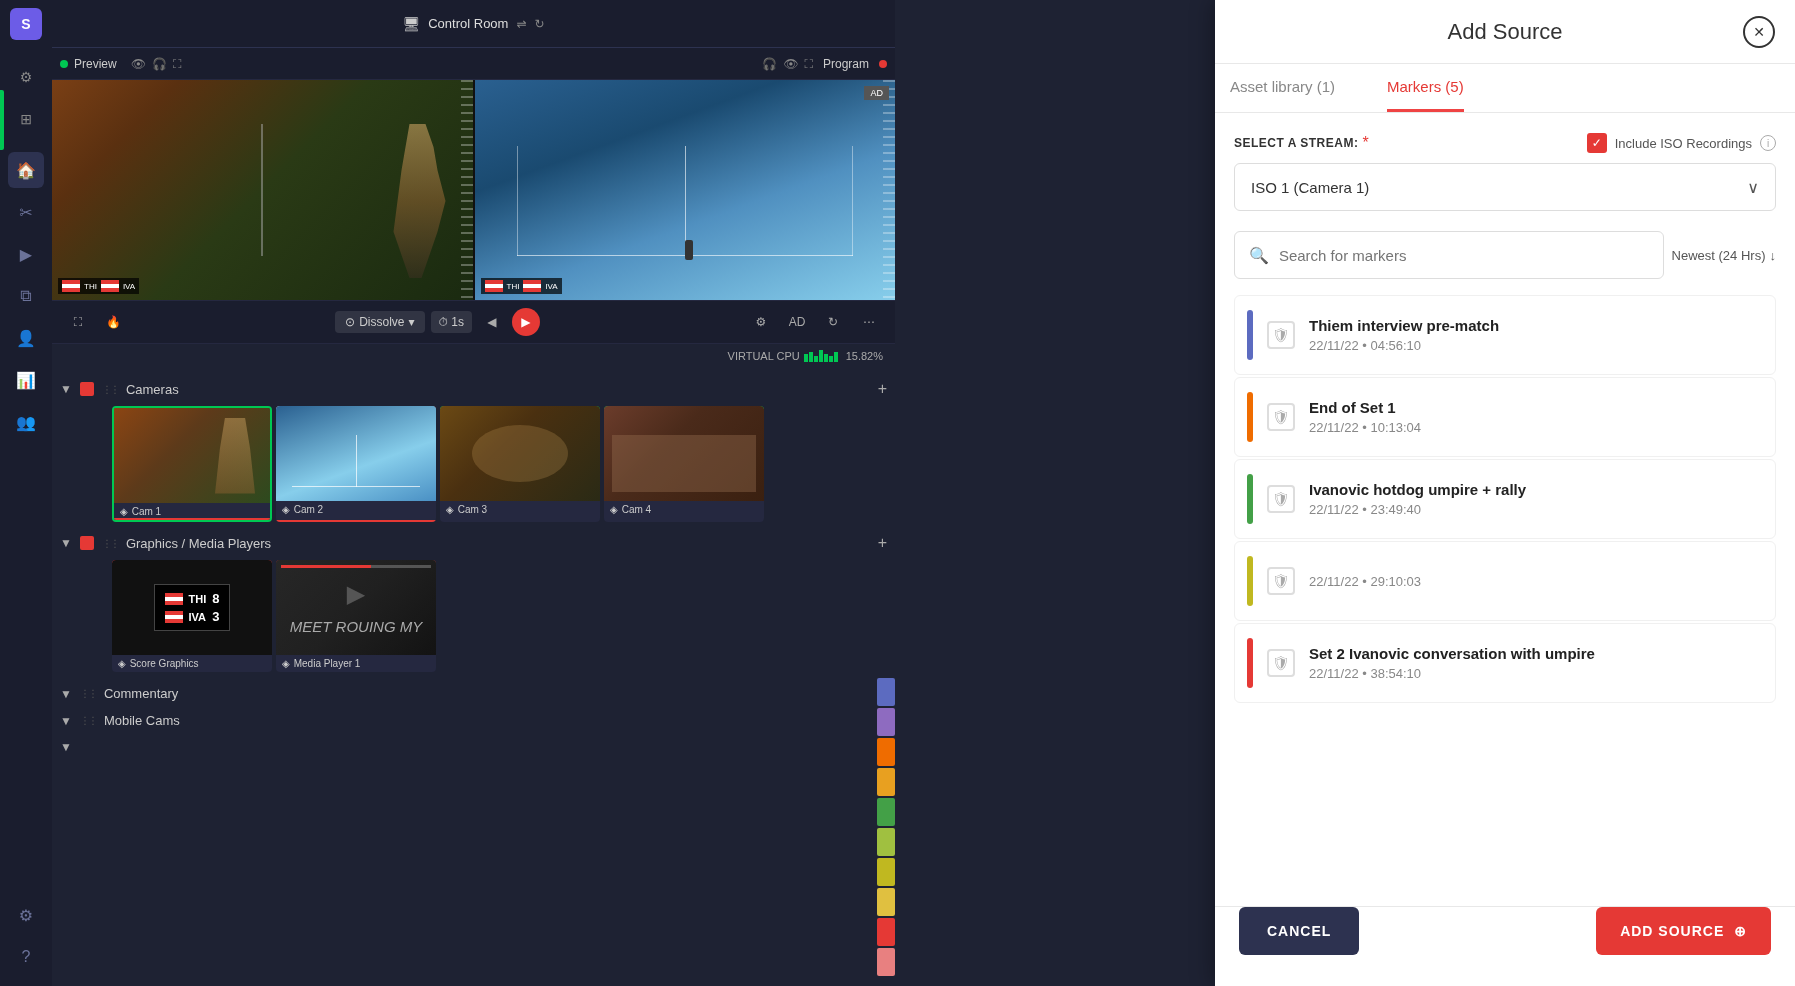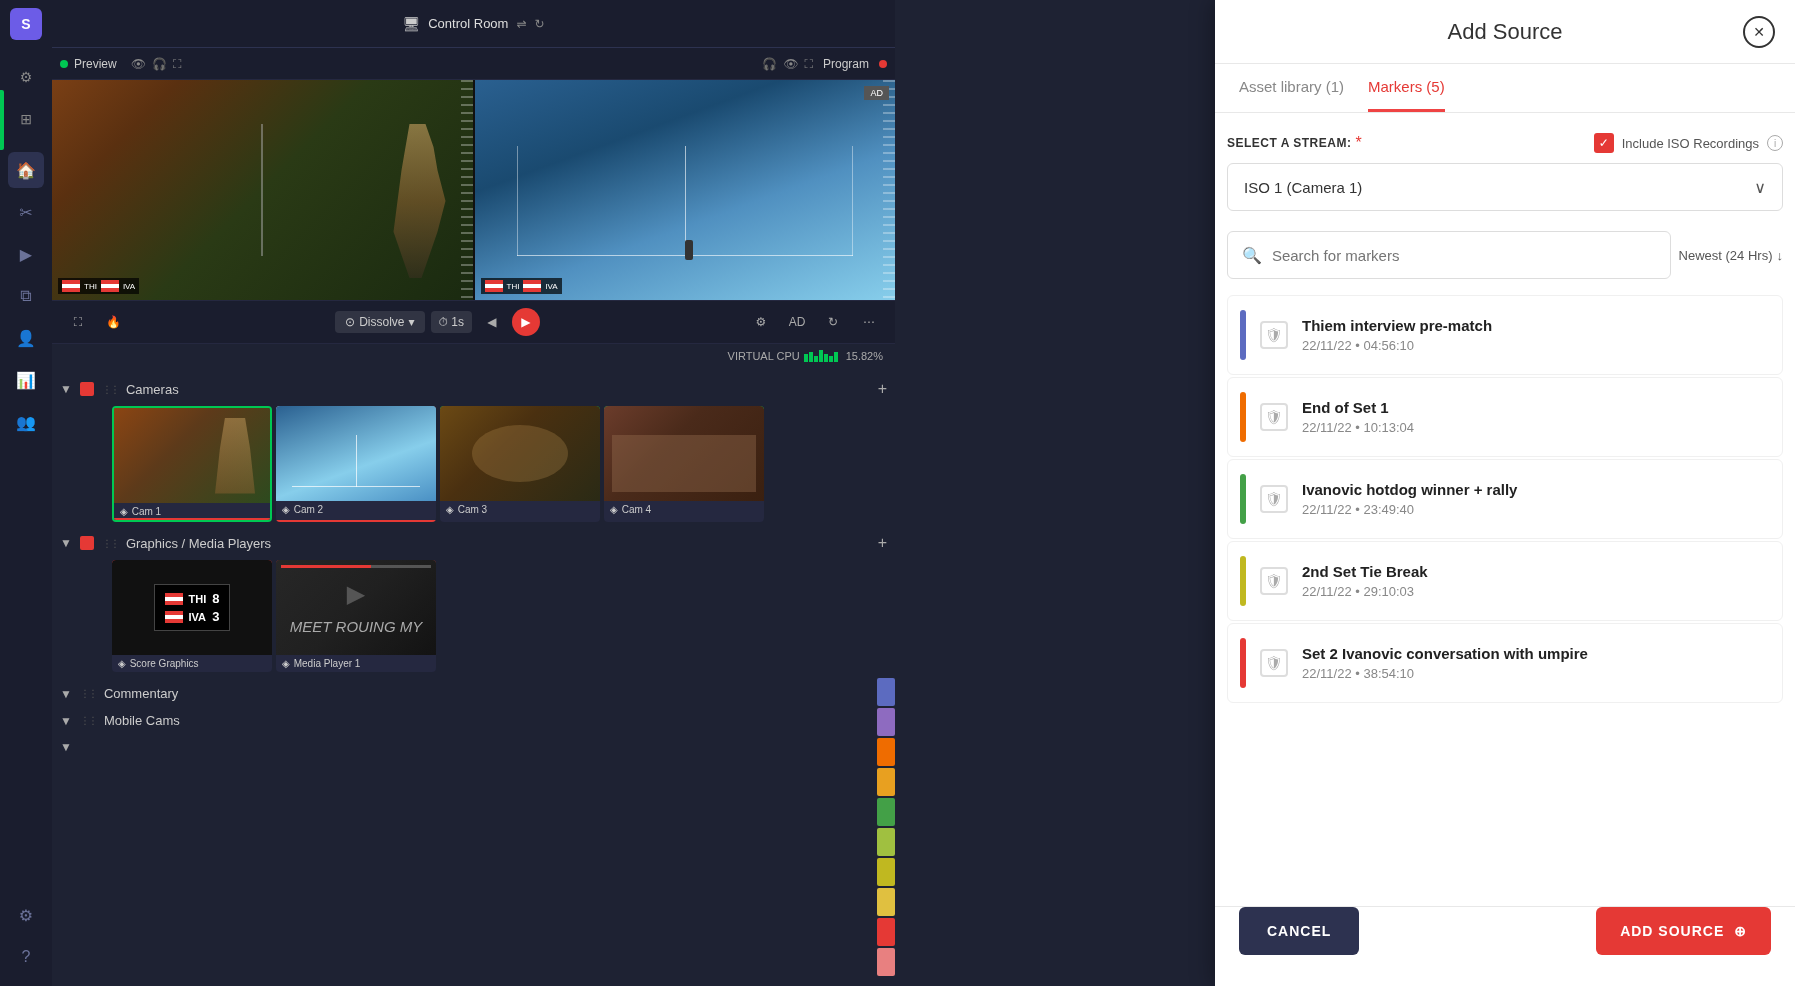--- a/index.html
+++ b/index.html
@@ -307,42 +307,43 @@
       display: flex; align-items: center; justify-content: center;
       cursor: pointer;
       font-size: 14px;
       color: #333;
       background: none;
     }
 
     
     .modal-tabs {
       display: flex;
-      padding: 0 24px;
+      padding: 0 15px;
       border-bottom: 1px solid #e8e8e8;
+      gap: 28px;
     }
     .modal-tab {
       padding: 14px 0;
       margin-right: 24px;
       font-size: 15px;
       color: #888;
       cursor: pointer;
       border-bottom: 3px solid transparent;
     }
     .modal-tab.active {
       color: #e53935;
       border-bottom: 3px solid #ef4444;
       font-weight: 500;
     }
 
     
     .modal-body {
       flex: 1;
       overflow-y: auto;
-      padding: 20px 12px;
+      padding: 20px 19px;
     }
 
     
     .stream-section {
       margin-bottom: 20px;
     }
     .stream-label-row {
       display: flex;
       align-items: center;
       justify-content: space-between;
@@ -858,34 +859,33 @@
             <span> • </span>
             <span>10:13:04</span>
           </div>
         </div>
       </div>
 
       <div class="marker-item">
         <div class="marker-color-strip" style="background:#43a047;"></div>
         <div class="marker-shield">🛡</div>
         <div class="marker-info">
-          <div class="marker-title">Ivanovic hotdog winner + rally</div>
+          <div class="marker-title">Ivanovic hotdog umpire + rally</div>
           <div class="marker-time">
             <span>22/11/22</span>
             <span> • </span>
             <span>23:49:40</span>
           </div>
         </div>
       </div>
 
       <div class="marker-item">
         <div class="marker-color-strip" style="background:#c0b820;"></div>
         <div class="marker-shield">🛡</div>
         <div class="marker-info">
-          <div class="marker-title">2nd Set Tie Break</div>
           <div class="marker-time">
             <span>22/11/22</span>
             <span> • </span>
             <span>29:10:03</span>
           </div>
         </div>
       </div>
 
       <div class="marker-item">
         <div class="marker-color-strip" style="background:#e53935;"></div>

